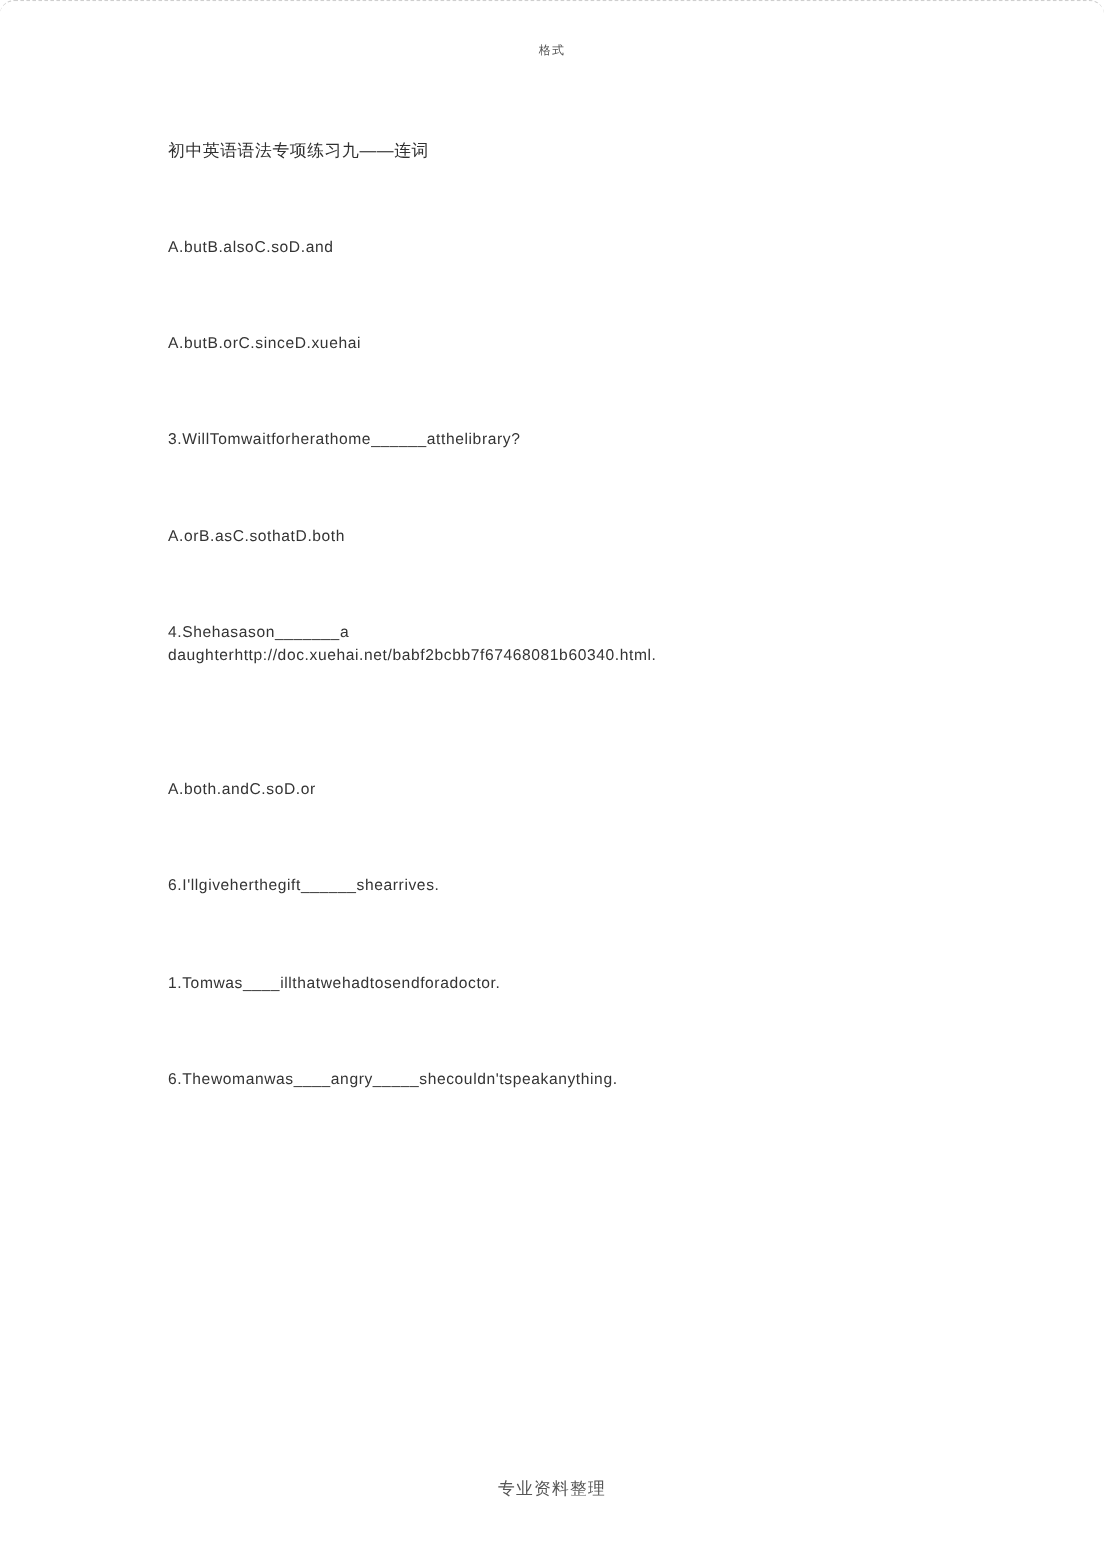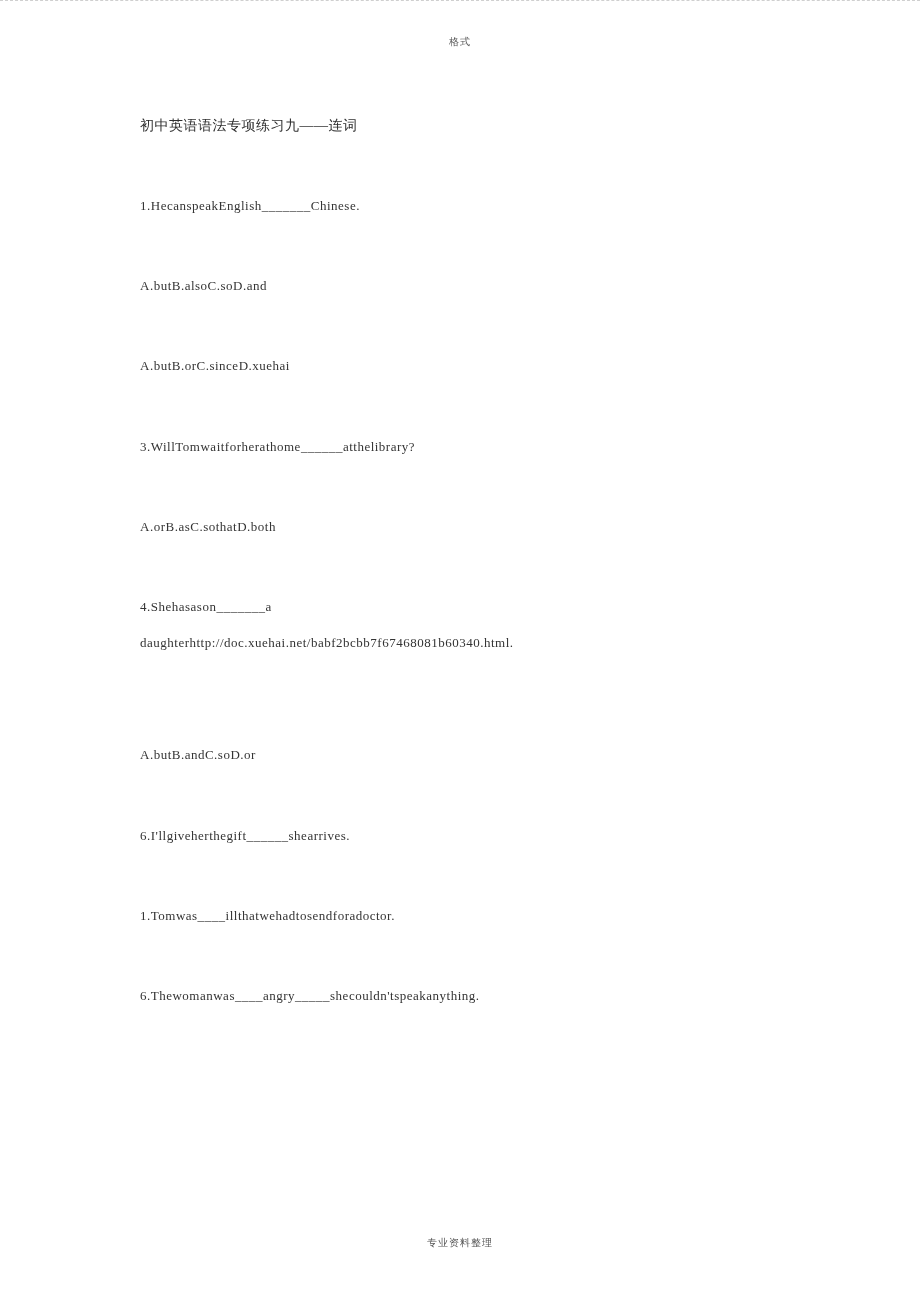--- a/index.html
+++ b/index.html
@@ -8,93 +8,93 @@
     background: #ffffff;
     width: 920px;
   }
   .page {
     width: 920px;
     height: 1302px;
     position: relative;
     background: #ffffff;
     border-top: 1px dashed #cfcfcf;
     box-sizing: border-box;
+    border-radius: 12px;
   }
   .header {
     position: absolute;
     top: 34px;
     left: 0;
     width: 100%;
     text-align: center;
     font-family: "SimSun", "Songti SC", serif;
     font-size: 10px;
     color: #555;
     letter-spacing: 1px;
   }
   .content {
     position: absolute;
     top: 116px;
     left: 140px;
     width: 640px;
-    font-family: Liberation Serif, serif;
+    font-family: Liberation Sans, sans-serif;
     font-size: 13px;
     color: #343434;
     letter-spacing: 0.5px;
   }
   .title {
     font-size: 14px;
     color: #2f2f2f;
     margin-bottom: 62px;
   }
   .line {
     margin-bottom: 62px;
     line-height: 1.4;
   }
   .line.para {
-    margin-bottom: 18px;
+    margin-bottom: 1px;
   }
   .line.para-last {
     margin-bottom: 94px;
   }
   .footer {
     position: absolute;
     bottom: 52px;
     left: 0;
     width: 100%;
     text-align: center;
     font-family: Liberation Serif, serif;
-    font-size: 10px;
+    font-size: 14px;
     color: #555;
     letter-spacing: 1px;
   }
 </style>
 </head>
 <body>
 
 <div class="page">
 
   <div class="header">
     <span>格式</span>
   </div>
 
   <div class="content">
 
     <div class="title">初中英语语法专项练习九——连词</div>
 
-    <div class="line">1.HecanspeakEnglish_______Chinese.</div>
     <div class="line">A.butB.alsoC.soD.and</div>
 
     <div class="line">A.butB.orC.sinceD.xuehai</div>
 
     <div class="line">3.WillTomwaitforherathome______atthelibrary?</div>
     <div class="line">A.orB.asC.sothatD.both</div>
 
     <div class="line para">4.Shehasason_______a</div>
     <div class="line para-last">daughterhttp://doc.xuehai.net/babf2bcbb7f67468081b60340.html.</div>
-    <div class="line">A.butB.andC.soD.or</div>
+    <div class="line">A.both.andC.soD.or</div>
 
     <div class="line">6.I'llgiveherthegift______shearrives.</div>
 
     <div class="line">1.Tomwas____illthatwehadtosendforadoctor.</div>
 
     <div class="line">6.Thewomanwas____angry_____shecouldn'tspeakanything.</div>
 
   </div>
 
   <div class="footer">

